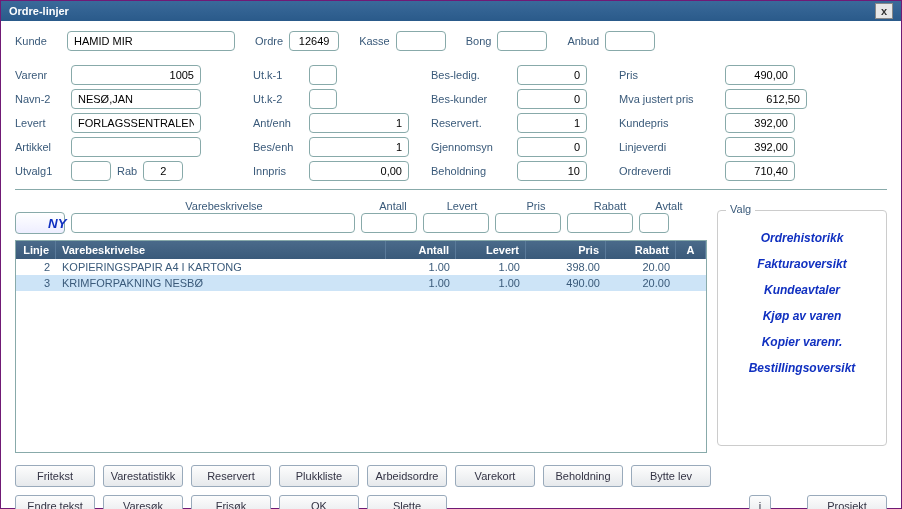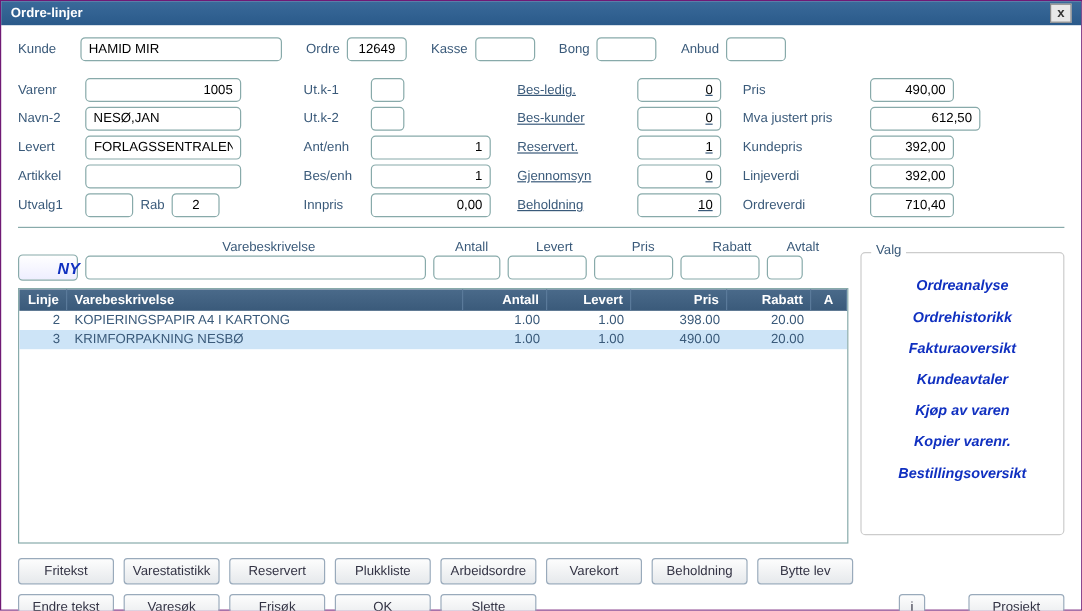--- a/index.html
+++ b/index.html
@@ -11,21 +11,21 @@
   .row { display: flex; align-items: center; margin-bottom: 6px; gap: 6px; }
   .label { color: #3a5a7a; font-size: 11px; }
   .input { border: 1px solid #8aa; border-radius: 4px; height: 20px; padding: 2px 6px; font-size: 11px; background: #fff; }
   .input.right { text-align: right; }
   .sep { border-top: 1px solid #8aa; margin: 8px 0; }
   .grid-row { display: flex; gap: 8px; margin-bottom: 4px; align-items: center; }
   .col-left { width: 230px; display: flex; align-items: center; gap: 6px; }
   .col-left .label { width: 50px; }
   .col-mid { width: 170px; display: flex; align-items: center; gap: 6px; }
   .col-mid .label { width: 50px; }
-  .col-r1 { width: 180px; display: flex; align-items: center; gap: 20px; text-decoration: underline; }
+  .col-r1 { width: 180px; display: flex; align-items: center; gap: 6px; }
   .col-r1 .label { width: 80px; }
   .col-r2 { width: 200px; display: flex; align-items: center; gap: 6px; }
   .col-r2 .label { width: 100px; }
   .header-cols { display: flex; gap: 4px; margin-top: 10px; align-items: center; padding-left: 20px; }
   .header-cols .hlabel { text-align: center; color: #3a5a7a; }
   .ny-btn { width: 50px; height: 22px; border: 1px solid #8aa; border-radius: 4px; background: linear-gradient(#fff,#eef); color: #1030c0; font-style: italic; font-weight: bold; cursor: pointer; padding-left: 32px; }
   .table-wrap { display: flex; gap: 10px; margin-top: 4px; }
   .table { flex: 1; border: 1px solid #8aa; height: 213px; overflow: hidden; }
   .thead { display: flex; background: linear-gradient(#4a6a8a,#3a5a7a); color: #fff; font-weight: bold; font-size: 11px; }
   .thead div { padding: 3px 6px; border-right: 1px solid #5a7a9a; }
@@ -100,21 +100,21 @@
       <div class="col-mid">
           <span class="label">Ut.k-2</span>
           <input class="input" style="width: 28px;" value="">
         </div>
       <div class="col-r1">
           <span class="label">Bes-kunder</span>
           <input class="input right" style="width: 70px;" value="0">
         </div>
       <div class="col-r2">
           <span class="label">Mva justert pris</span>
-          <input class="input right" style="width: 92px;" value="612,50">
+          <input class="input right" style="width: 82px;" value="612,50">
         </div>
     </div>
     <div class="grid-row">
       <div class="col-left">
           <span class="label">Levert</span>
           <input class="input" style="width: 130px;" value="FORLAGSSENTRALEN AS">
         </div>
       <div class="col-mid">
           <span class="label">Ant/enh</span>
           <input class="input right" style="width: 100px;" value="1">
@@ -215,21 +215,20 @@
           <div class="c-antall">1.00</div>
           <div class="c-levert">1.00</div>
           <div class="c-pris">490.00</div>
           <div class="c-rabatt">20.00</div>
           <div class="c-a"></div>
         </div>
       </div>
 
       <div class="valg-panel">
         <span class="valg-title">Valg</span>
-        <a class="valg-link">Ordreanalyse</a>
         <a class="valg-link">Ordrehistorikk</a>
         <a class="valg-link">Fakturaoversikt</a>
         <a class="valg-link">Kundeavtaler</a>
         <a class="valg-link">Kjøp av varen</a>
         <a class="valg-link">Kopier varenr.</a>
         <a class="valg-link">Bestillingsoversikt</a>
       </div>
     </div>
 
     <div class="button-rows">

